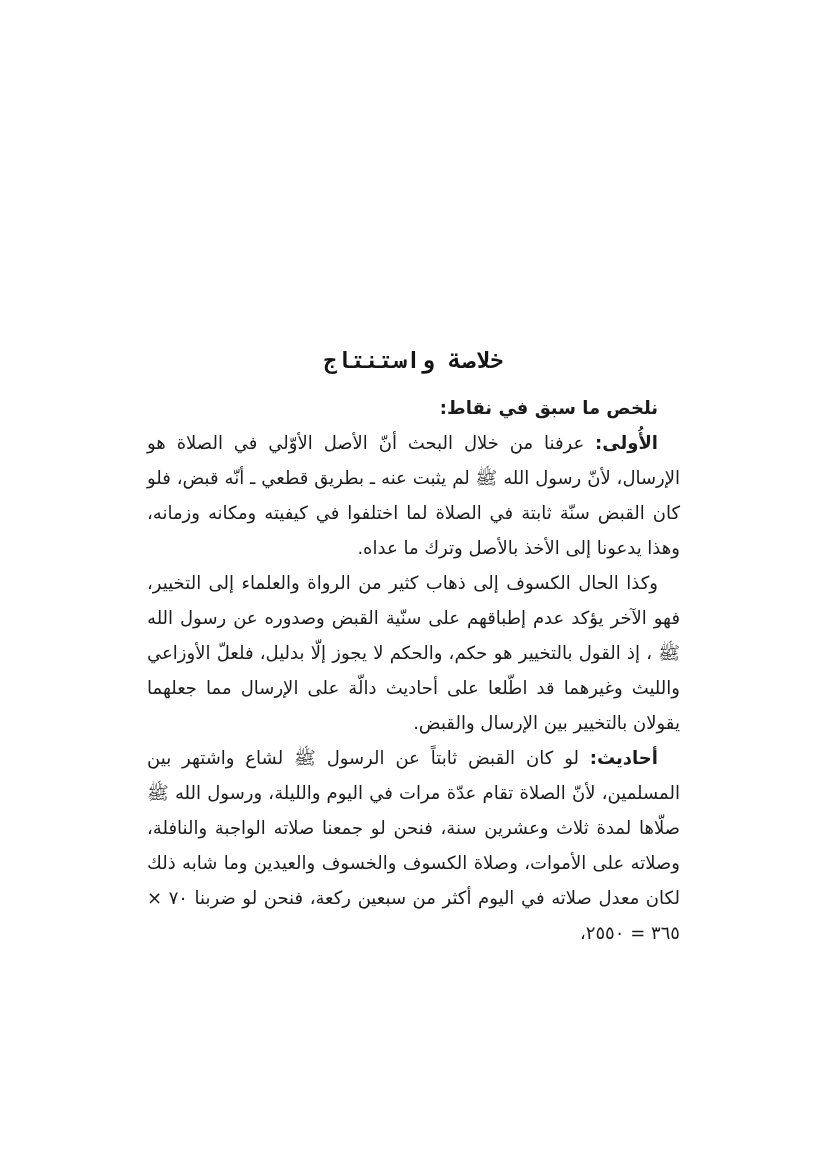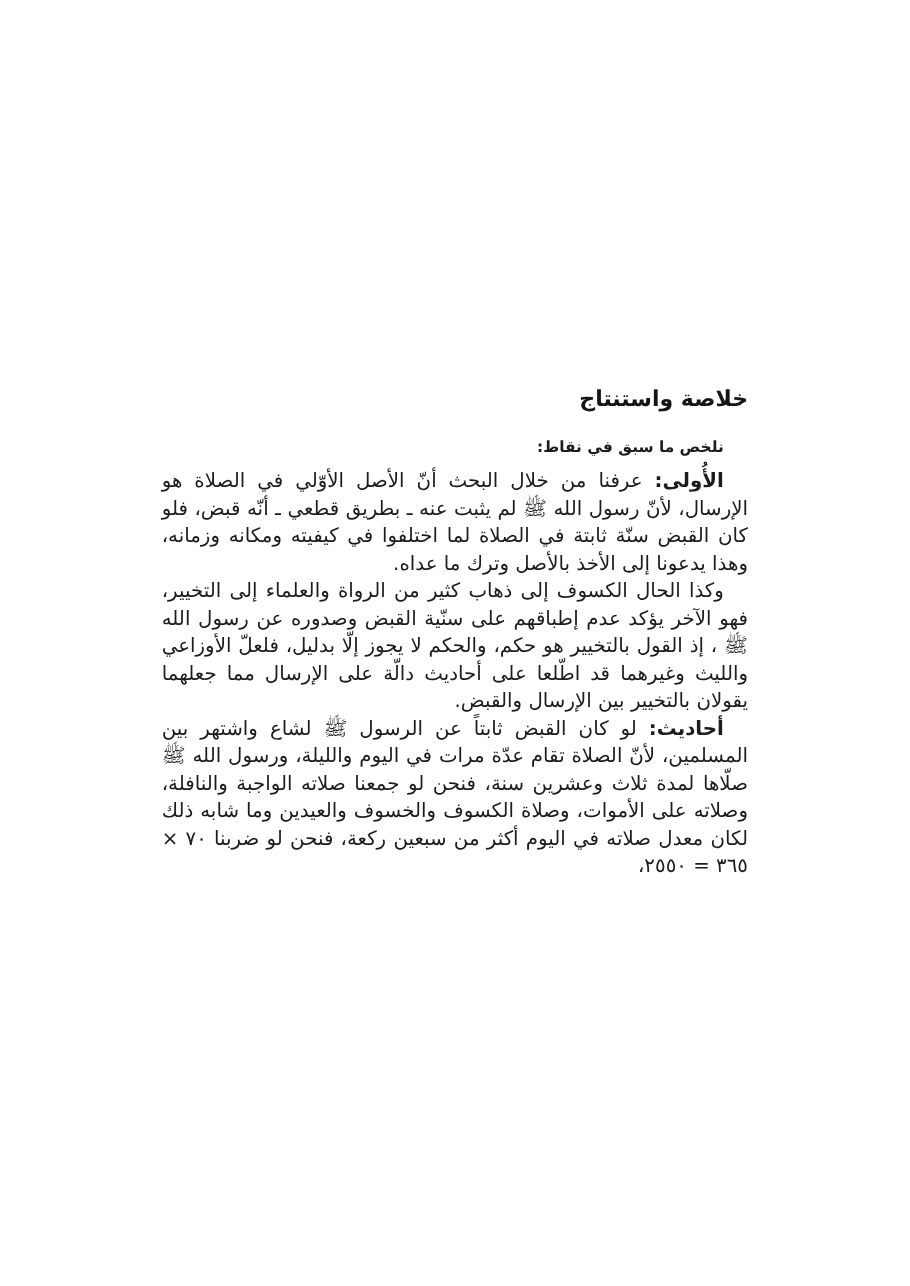--- a/index.html
+++ b/index.html
@@ -18,37 +18,38 @@
   }
   .text-block {
     position: absolute;
     top: 346px;
     right: 147px;
     width: 533px;
     color: #1c1c1c;
     direction: rtl;
   }
   .section-title {
-    text-align: right;
-    font-size: 20px;
+    text-align: center;
+    font-size: 23px;
     font-weight: bold;
     line-height: 32px;
     margin-bottom: 12px;
     color: #151515;
+    font-family: Liberation Mono, monospace;
   }
   .intro-line {
-    font-size: 14px;
+    font-size: 18px;
     font-weight: bold;
     line-height: 35px;
     text-indent: 22px;
     color: #1c1c1c;
   }
   .para {
     font-size: 18px;
-    line-height: 25px;
+    line-height: 35px;
     text-align: justify;
     text-indent: 22px;
     color: #1c1c1c;
   }
   .para .lead {
     font-weight: bold;
   }
 </style>
 </head>
 <body>

